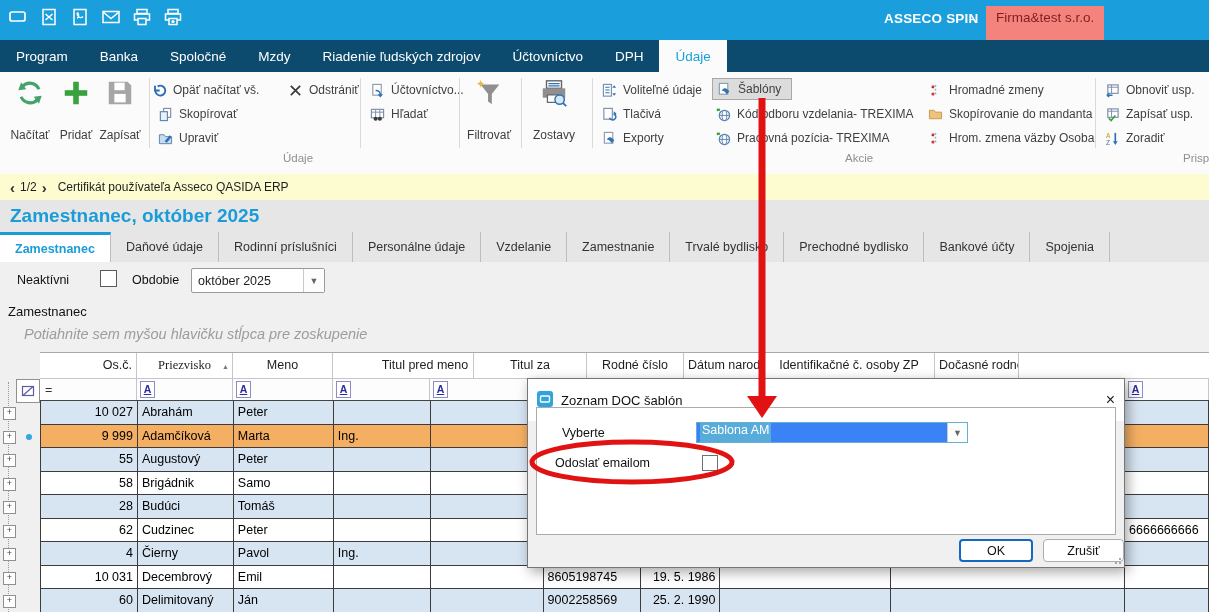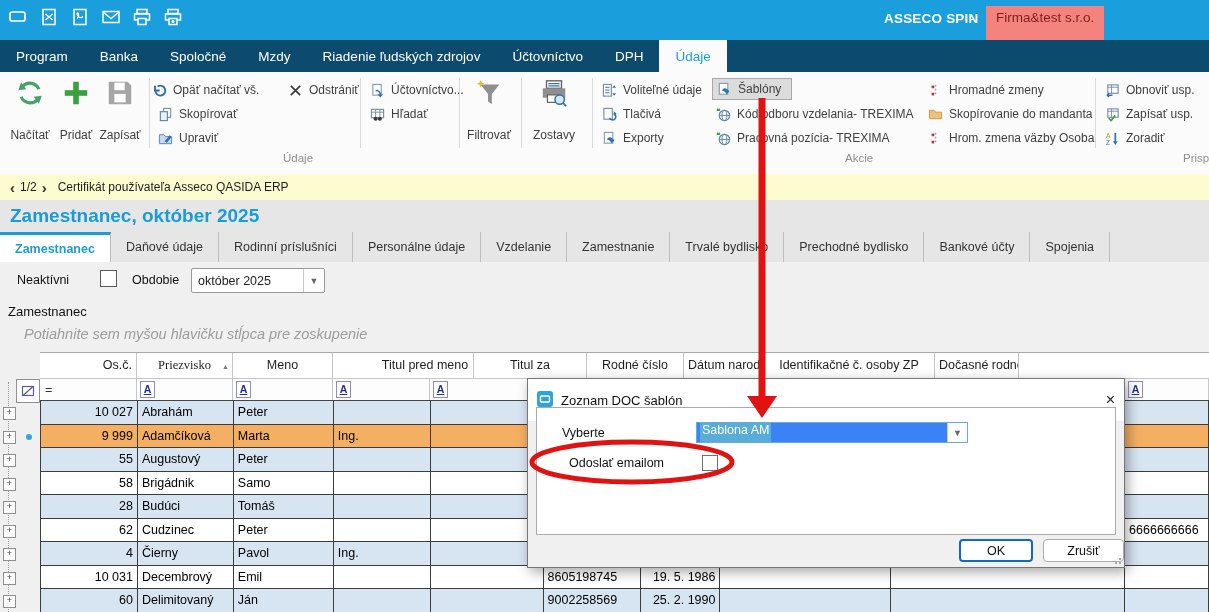--- a/index.html
+++ b/index.html
@@ -600,21 +600,21 @@
           </svg></span>
       <span>Zoznam DOC šablón</span>
       <span class="dlg-close">×</span>
     </div>
     <div class="dlg-panel">
       <span class="dlg-lbl" style="left:25px;top:18px;">Vyberte</span>
       <div class="dlg-combo">
         <span class="selval">Sablona AM</span>
         <span class="arrowbox">▼</span>
       </div>
-      <span class="dlg-lbl" style="left:32px;top:48px;text-align:center;">Odoslať emailom</span>
+      <span class="dlg-lbl" style="left:18px;top:48px;text-align:center;">Odoslať emailom</span>
       <span class="dlg-cbx"></span>
     </div>
     <div class="btn ok">OK</div>
     <div class="btn cancel">Zrušiť</div>
     <div class="grip">
       <i style="right:0;bottom:0;"></i>
         <i style="right:4px;bottom:0;"></i>
         <i style="right:0;bottom:4px;"></i>
     </div>
   </div>

